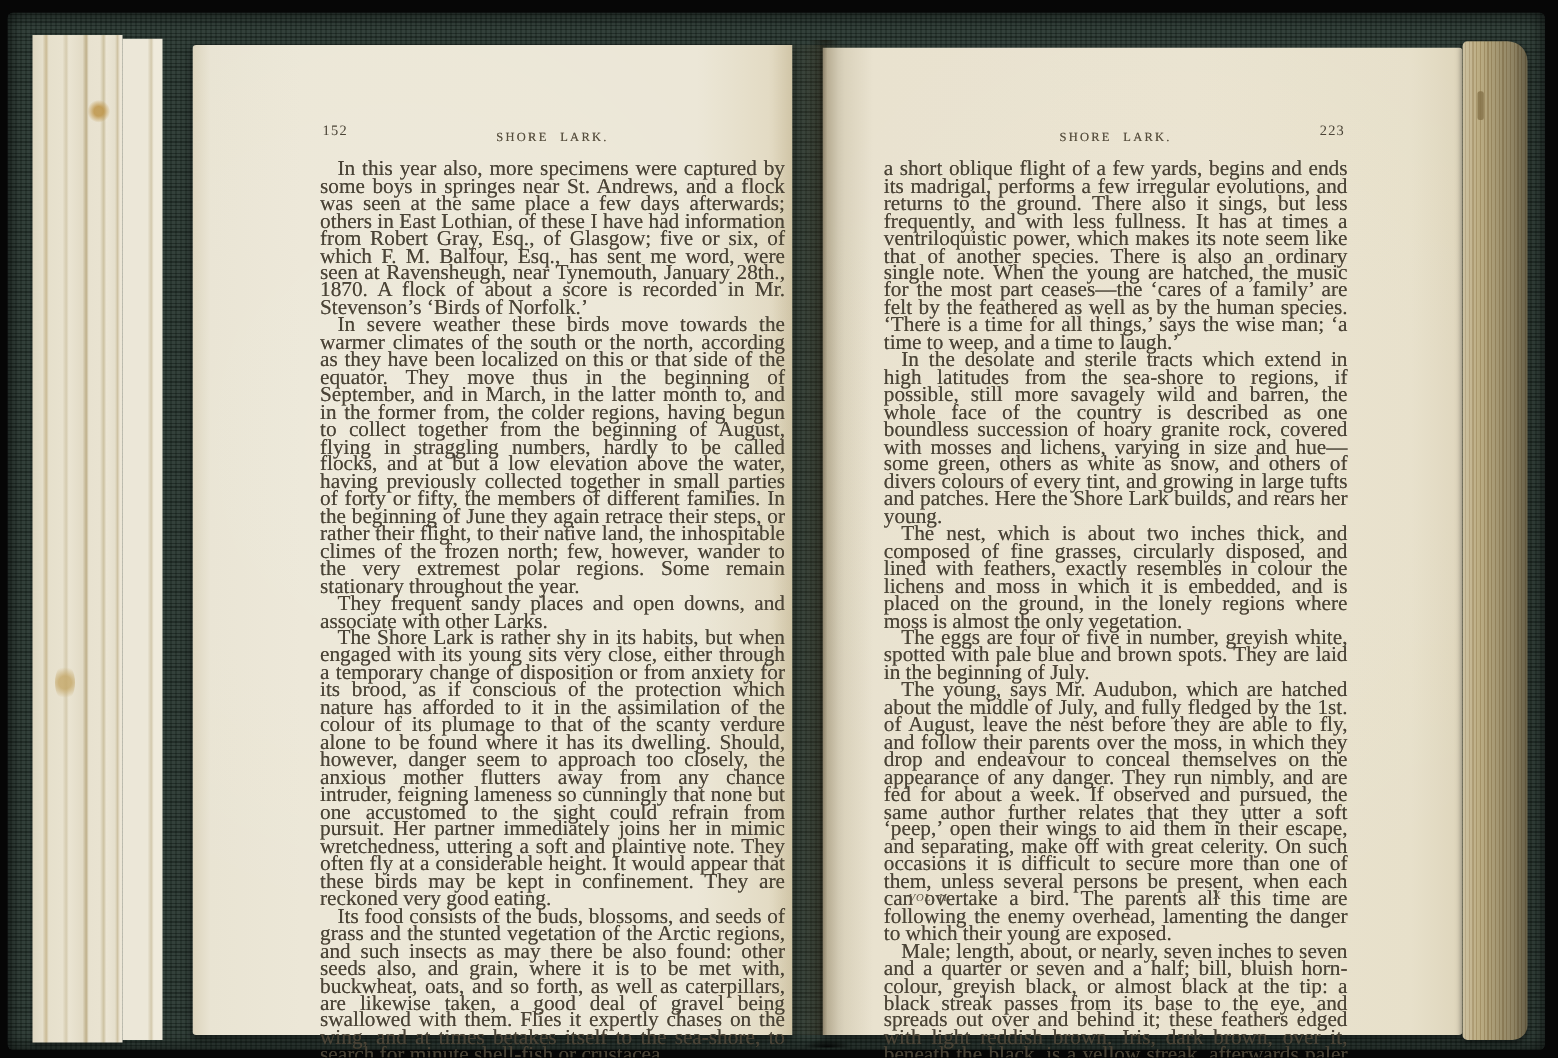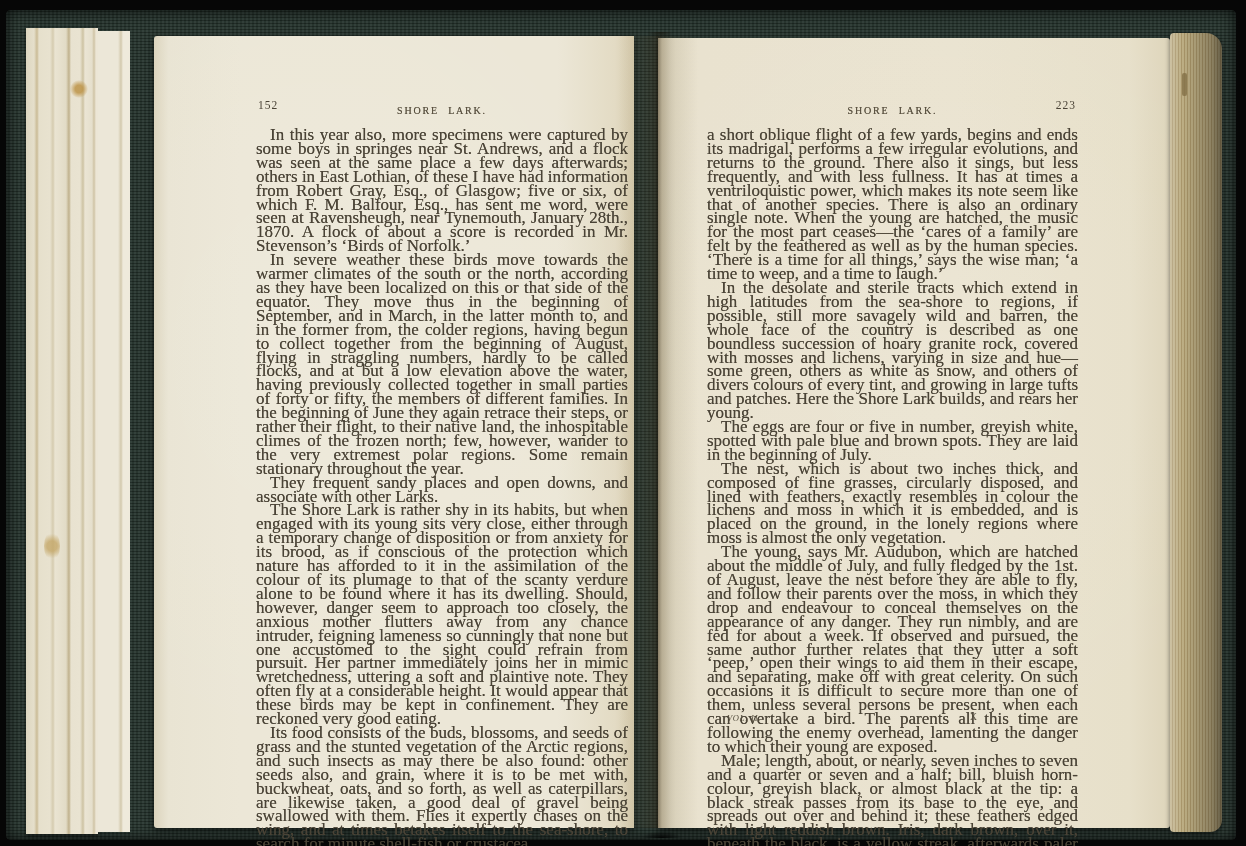--- a/index.html
+++ b/index.html
@@ -132,22 +132,22 @@
 
   <div class="page page-right">
     <div class="content content-right">
       <div class="header">
         <span class="running-head">SHORE LARK.</span>
         <span class="pagenum pn-right">223</span>
       </div>
       <div class="body">
         <p>a short oblique flight of a few yards, begins and ends its madrigal, performs a few irregular evolutions, and returns to the ground. There also it sings, but less frequently, and with less fullness. It has at times a ventriloquistic power, which makes its note seem like that of another species. There is also an ordinary single note. When the young are hatched, the music for the most part ceases—the ‘cares of a family’ are felt by the feathered as well as by the human species. ‘There is a time for all things,’ says the wise man; ‘a time to weep, and a time to laugh.’</p>
         <p class="ind">In the desolate and sterile tracts which extend in high latitudes from the sea-shore to regions, if possible, still more savagely wild and barren, the whole face of the country is described as one boundless succession of hoary granite rock, covered with mosses and lichens, varying in size and hue—some green, others as white as snow, and others of divers colours of every tint, and growing in large tufts and patches. Here the Shore Lark builds, and rears her young.</p>
+        <p class="ind">The nest, which is about two inches thick, and composed of fine grasses, circularly disposed, and lined with feathers, exactly resembles in colour the lichens and moss in which it is embedded, and is placed on the ground, in the lonely regions where moss is almost the only vegetation.</p>
         <p class="ind">The eggs are four or five in number, greyish white, spotted with pale blue and brown spots. They are laid in the beginning of July.</p>
-        <p class="ind">The nest, which is about two inches thick, and composed of fine grasses, circularly disposed, and lined with feathers, exactly resembles in colour the lichens and moss in which it is embedded, and is placed on the ground, in the lonely regions where moss is almost the only vegetation.</p>
         <p class="ind">The young, says Mr. Audubon, which are hatched about the middle of July, and fully fledged by the 1st. of August, leave the nest before they are able to fly, and follow their parents over the moss, in which they drop and endeavour to conceal themselves on the appearance of any danger. They run nimbly, and are fed for about a week. If observed and pursued, the same author further relates that they utter a soft ‘peep,’ open their wings to aid them in their escape, and separating, make off with great celerity. On such occasions it is difficult to secure more than one of them, unless several persons be present, when each can overtake a bird. The parents all this time are following the enemy overhead, lamenting the danger to which their young are exposed.</p>
         <p class="ind">Male; length, about, or nearly, seven inches to seven and a quarter or seven and a half; bill, bluish horn-colour, greyish black, or almost black at the tip: a black streak passes from its base to the eye, and spreads out over and behind it; these feathers edged with light reddish brown. Iris, dark brown, over it, beneath the black, is a yellow streak, afterwards paler or white; some bristly feathers cover the nostrils; eyelids, yellow. Forehead, yellow, afterwards white,</p>
       </div>
     </div>
     <span class="footer-vol">VOL. II.</span>
     <span class="footer-sig">X</span>
   </div>
 
   <div class="fore-edge"></div>
   <div class="gutter"></div>

